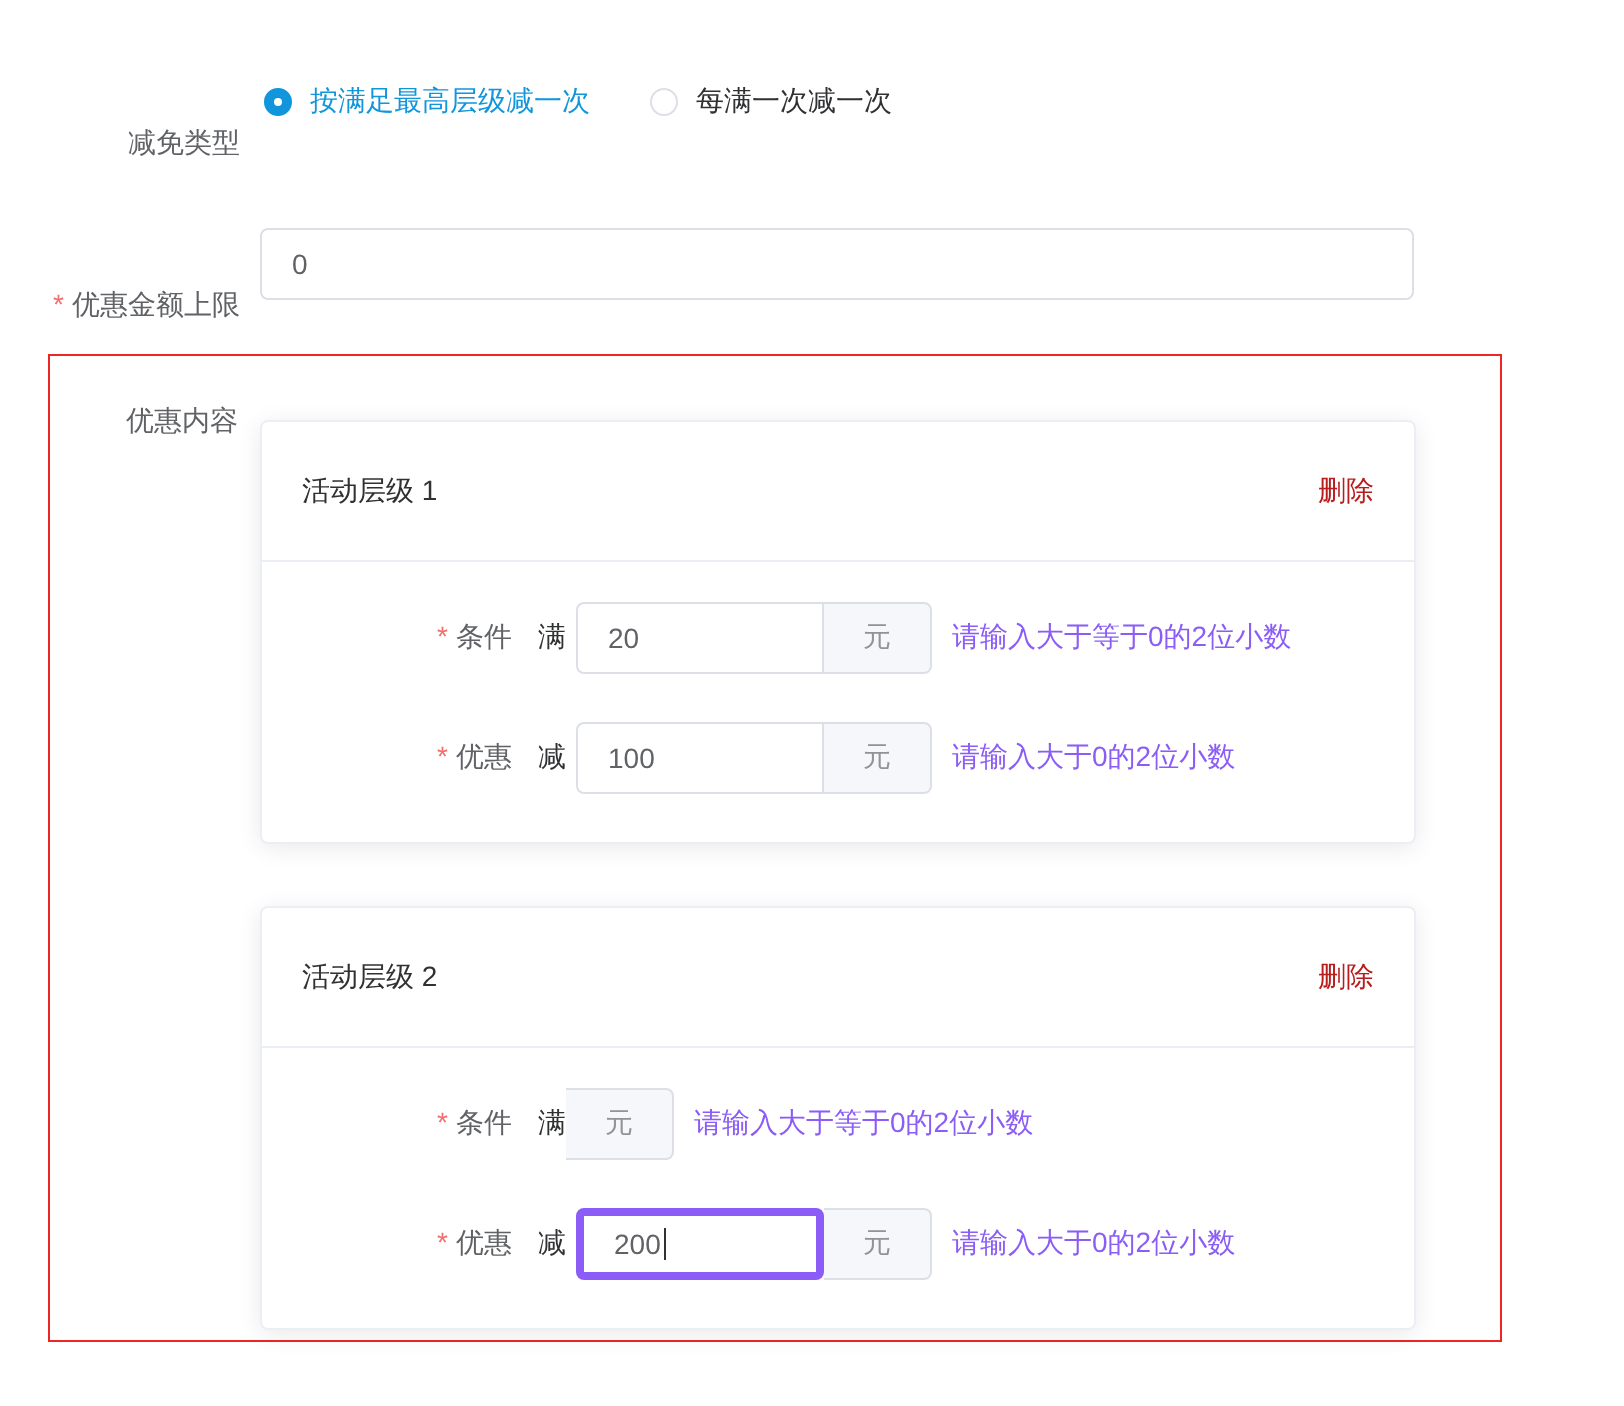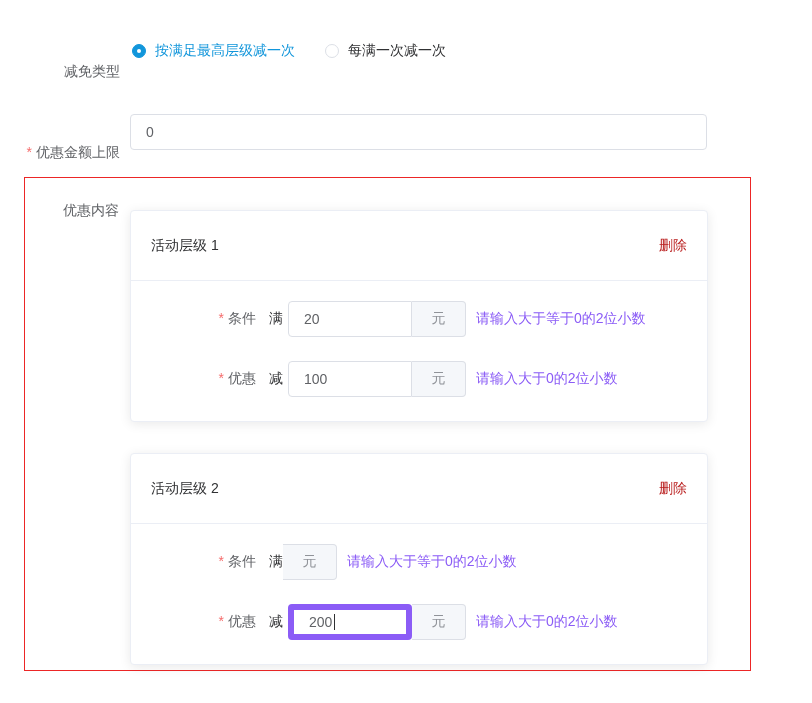--- a/index.html
+++ b/index.html
@@ -60,21 +60,21 @@
   .card-body { padding: 20px 20px 24px; }
   .frow { display: flex; align-items: center; }
   .frow + .frow { margin-top: 24px; }
   .flabel { width: 105px; text-align: right; color: #606266; flex: none; }
   .prefix { margin-left: 13px; color: #303133; flex: none; }
   .textbox {
     margin-left: 5px; width: 124px; height: 36px; flex: none;
     border: 1px solid #dcdfe6; border-radius: 4px 0 0 4px; background: #fff;
     display: flex; align-items: center; padding-left: 15px; color: #606266;
   }
-  .textbox.focused { border: 6px solid #8b5cf6; border-radius: 4px; }
+  .textbox.focused { border: 4px solid #8b5cf6; border-radius: 4px; }
   .caret {
     display: inline-block; width: 1px; height: 16px; background: #303133;
     margin-left: 2px; animation: blink 1s step-end infinite;
   }
   @keyframes blink { 50% { opacity: 0; } }
   .append {
     width: 54px; height: 36px; flex: none;
     border: 1px solid #dcdfe6; border-left: none; border-radius: 0 4px 4px 0;
     background: #f5f7fa; color: #909399;
     display: flex; align-items: center; justify-content: center;

